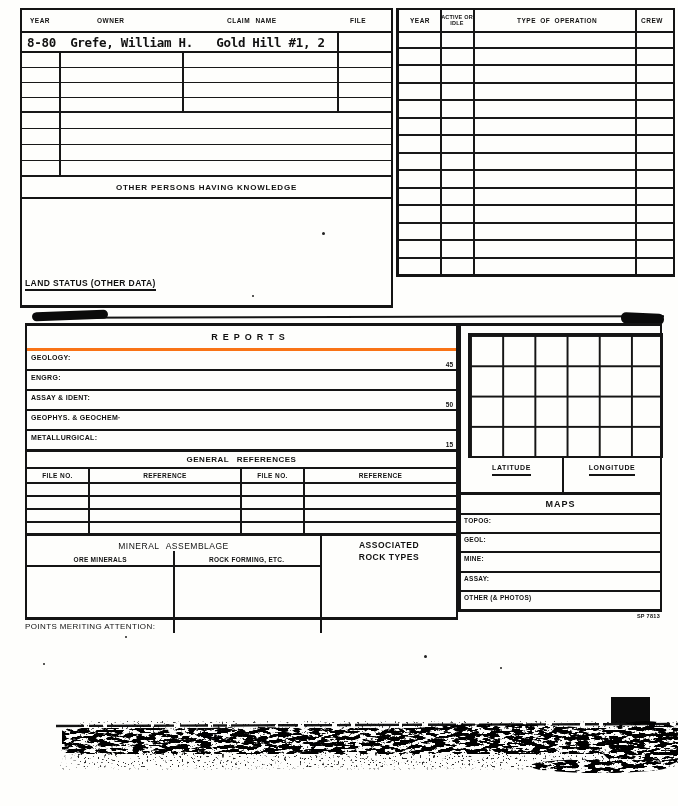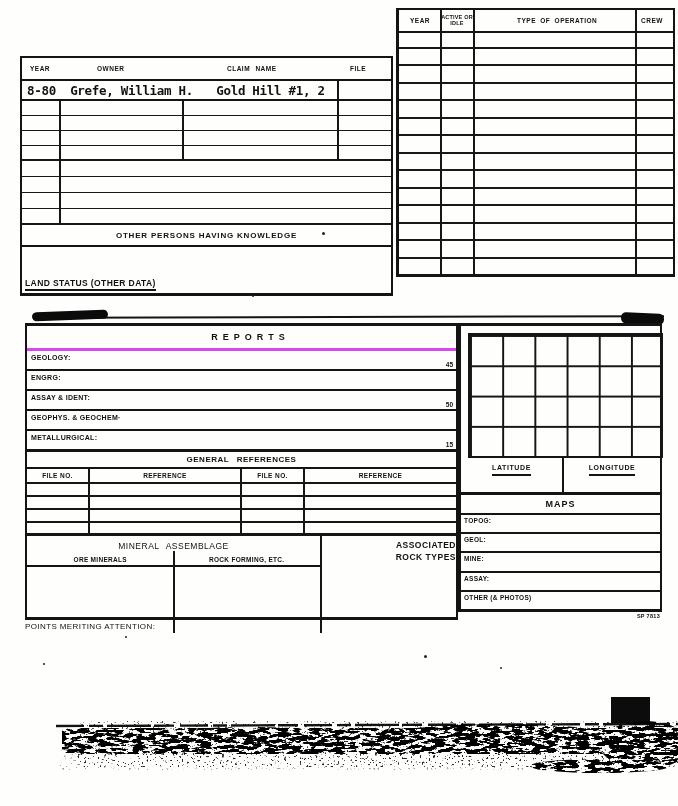--- a/index.html
+++ b/index.html
@@ -32,39 +32,39 @@
   
   .landstatus{left:25px;top:278px;font-weight:bold;font-size:8.5px;letter-spacing:.4px;
       border-bottom:2px solid #141414;padding-bottom:1px;}
   
   .mline{left:56px;top:316px;width:608px;height:2px;background:#151515;transform:rotate(-.15deg);}
   .blob{background:#0b0b0b;border-radius:5px;}
   .blobL{left:32px;top:311px;width:76px;height:9px;transform:rotate(-2deg);}
   .blobR{left:621px;top:313px;width:43px;height:11px;transform:rotate(2.5deg);}
   
   .low{left:25px;top:323px;width:433px;height:297px;border:2px solid #141414;border-top:3px solid #141414;border-bottom:3px solid #141414;}
-  .rep-title{height:22px;border-bottom:3px solid #d946ef;font-size:9px;letter-spacing:5px;padding-left:18px;}
+  .rep-title{height:22px;border-bottom:3px solid #f97316;font-size:9px;letter-spacing:5px;padding-left:18px;}
   .rep-row{height:18px;border-bottom:2px solid #141414;position:relative;}
   .rep-row .lab{position:absolute;left:4px;top:3px;font-weight:bold;font-size:7px;letter-spacing:.3px;}
   .rep-row .ref{position:absolute;right:3px;bottom:1px;font-weight:bold;font-size:6.5px;}
   .gen-title{height:15px;border-bottom:2px solid #141414;font-size:8px;word-spacing:5px;letter-spacing:.5px;}
   .gr-row{display:flex;box-sizing:border-box;border-bottom:2px solid #161616;}
   .gr-row>div{box-sizing:border-box;border-right:2px solid #161616;height:100%;}
   .gr-row>div:last-child{border-right:none;}
   .gr-c1{width:63px;} .gr-c2{width:152px;} .gr-c3{width:63px;} .gr-c4{flex:1;}
   .gr-head{height:15px;font-weight:bold;font-size:6.5px;letter-spacing:.4px;}
   .gr-head>div{display:flex;align-items:center;justify-content:center;}
   .gr-body-row{height:13px;}
   .mineral{position:relative;height:97px;display:flex;}
   .min-left{position:relative;width:295px;border-right:2px solid #141414;box-sizing:border-box;}
   .min-title{height:15px;font-size:8.5px;word-spacing:4px;letter-spacing:.5px;display:flex;align-items:center;justify-content:center;font-weight:normal;padding-top:2px;}
   .min-sub{display:flex;height:14px;border-bottom:2px solid #141414;box-sizing:border-box;}
   .min-sub>div{flex:1;display:flex;align-items:center;justify-content:center;font-weight:bold;font-size:6.5px;letter-spacing:.3px;}
   .min-divider{position:absolute;left:146px;top:15px;bottom:0;width:2px;background:#161616;}
-  .min-right{flex:1;display:flex;flex-direction:column;align-items:flex-end;padding-top:4px;
+  .min-right{flex:1;display:flex;flex-direction:column;align-items:center;padding-top:4px;
       font-weight:bold;font-size:8.5px;letter-spacing:.5px;line-height:1.4;}
   
   .loc{left:458px;top:323px;width:204px;height:289px;border:2px solid #141414;border-left:3px solid #141414;border-top:3px solid #141414;border-bottom:3px solid #141414;text-align:center;}
   .loc-grid{position:absolute;left:7px;top:7px;width:195px;height:125px;border:2px solid #151515;box-sizing:border-box;
       background-image:linear-gradient(to right,#151515 2px,transparent 2px),linear-gradient(to bottom,#151515 2px,transparent 2px);
       background-size:32.2px 30.3px;}
   .latlong{position:absolute;left:0;top:132px;width:100%;height:37px;border-bottom:3px solid #141414;box-sizing:border-box;display:flex;}
   .latlong>div{position:relative;display:flex;justify-content:center;}
   .ll-left{width:103px;border-right:2px solid #141414;box-sizing:border-box;}
   .ll-right{flex:1;}
@@ -78,21 +78,21 @@
   .points{left:25px;top:622px;font-weight:normal;font-size:8px;letter-spacing:.4px;}
   .formno{left:598px;top:613px;width:62px;text-align:right;font-weight:bold;font-size:5.5px;letter-spacing:.3px;}
   .speck{position:absolute;width:3px;height:3px;background:#222;border-radius:50%;}
   .noise-svg{position:absolute;left:0;top:690px;}
 </style>
 </head>
 <body>
 
 <div class="page">
 
-  <div class="tbl" style="left:20px;top:8px;width:373px;height:240px;margin-top:48px;">
+  <div class="tbl" style="left:20px;top:8px;width:373px;height:300px;">
     <div class="lt-head hdr">
       <span style="left:8px;">YEAR</span>
       <span style="left:75px;word-spacing:2px;">OWNER</span>
       <span style="left:205px;word-spacing:3px;">CLAIM NAME</span>
       <span style="left:328px;">FILE</span>
     </div>
     <div class="entry-row">
       <div class="vline" style="left:315px;top:0;height:18px;"></div>
       <div class="entry-text">
         <span>8-80</span>

